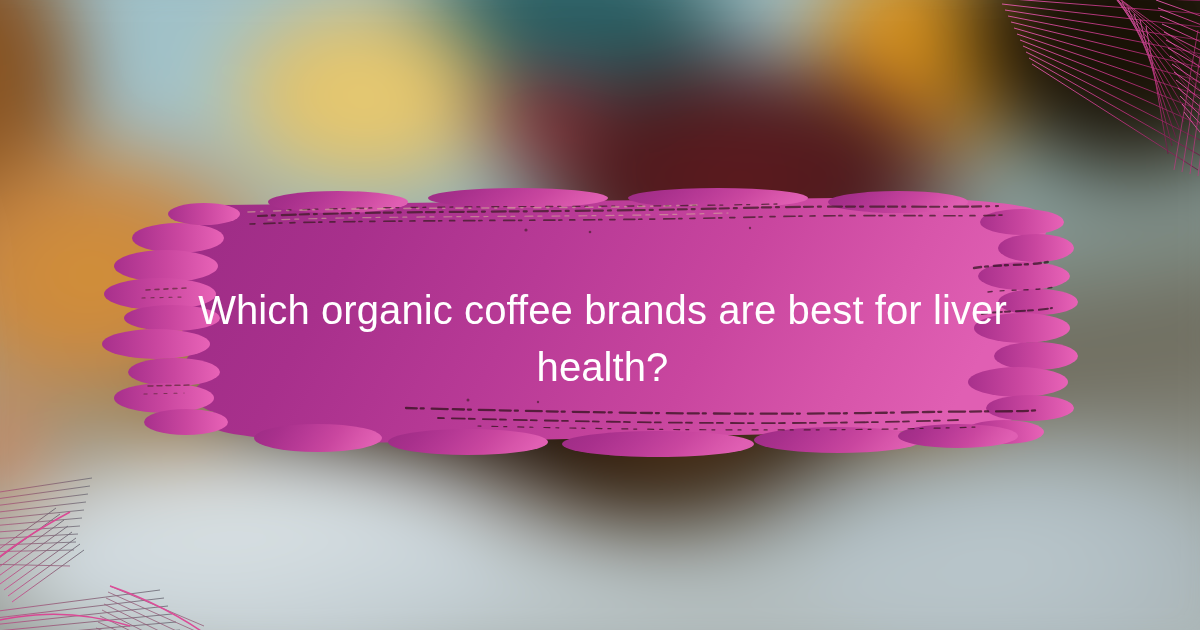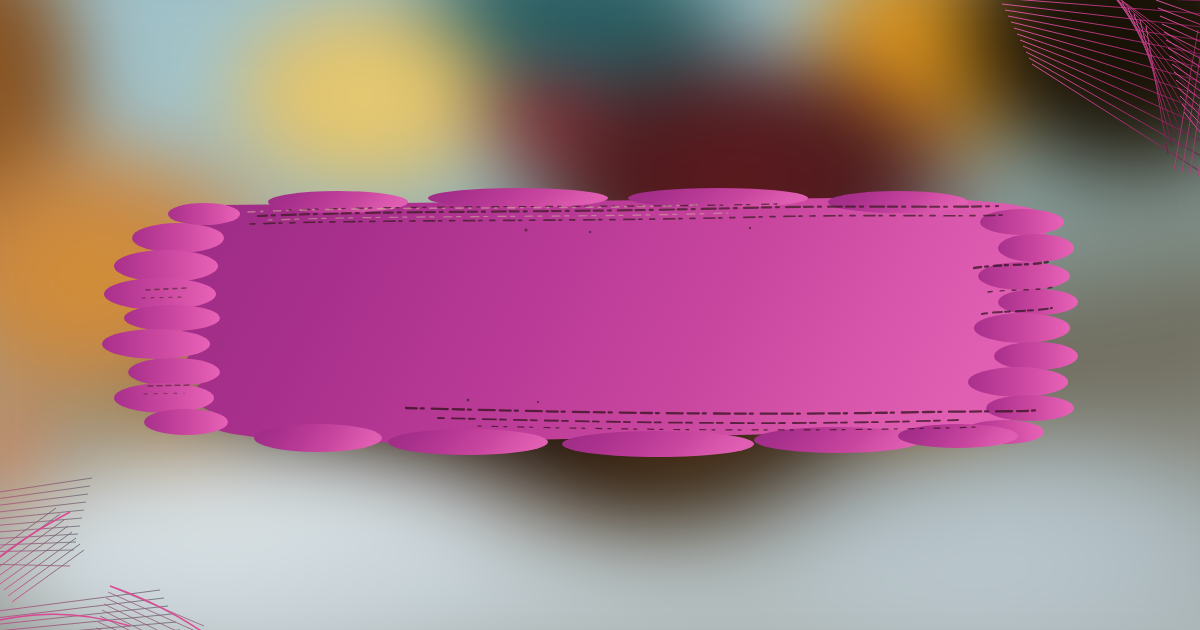--- a/index.html
+++ b/index.html
@@ -410,14 +410,15 @@
       </g>
 
       <g stroke="#1d0d12" fill="none" opacity="0.65" stroke-linecap="round">
         <path d="M836 82 C862 78 886 80 910 76" stroke-width="2.4" stroke-dasharray="7 4 3 6"></path>
         <path d="M844 128 C870 124 894 126 914 122" stroke-width="2" stroke-dasharray="5 6 9 3"></path>
         <path d="M850 106 C876 103 898 105 916 101" stroke-width="1.4" stroke-dasharray="4 8"></path>
       </g>
     </svg>
   </div>
 
+  <h1 id="headline">Which organic coffee brands are best for liver health?</h1>
 
 </div>
 
 </body></html>

